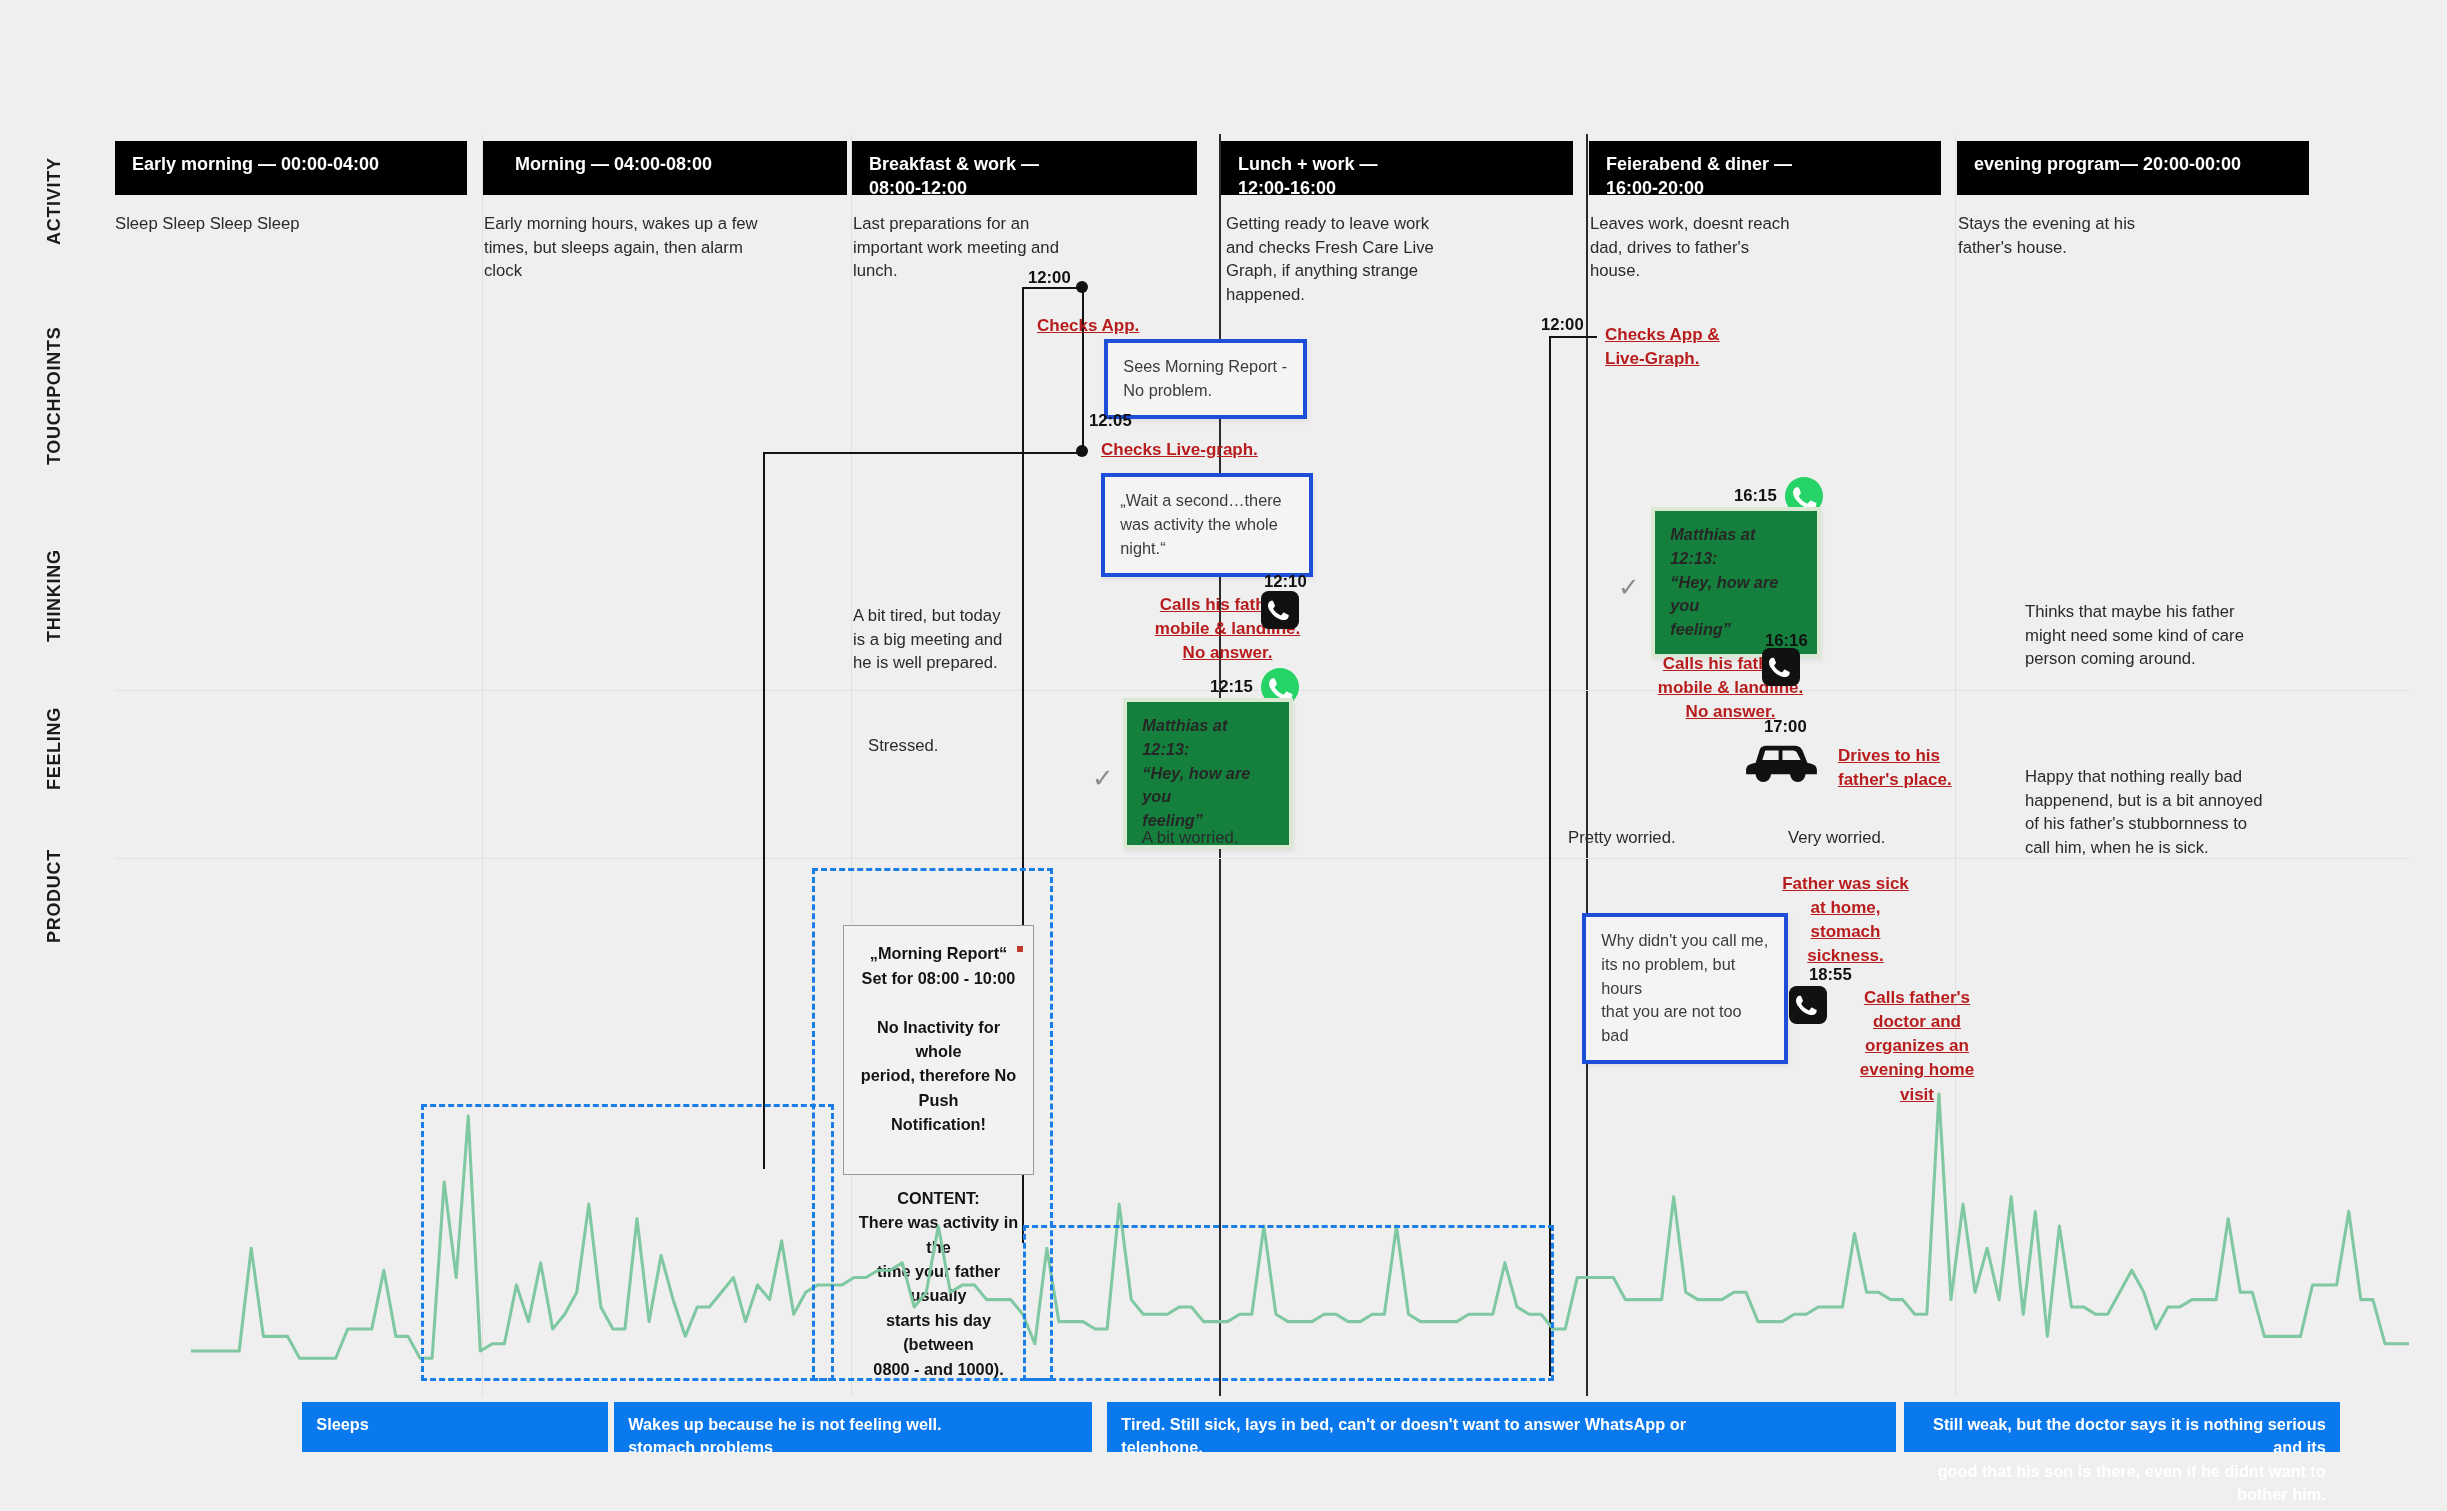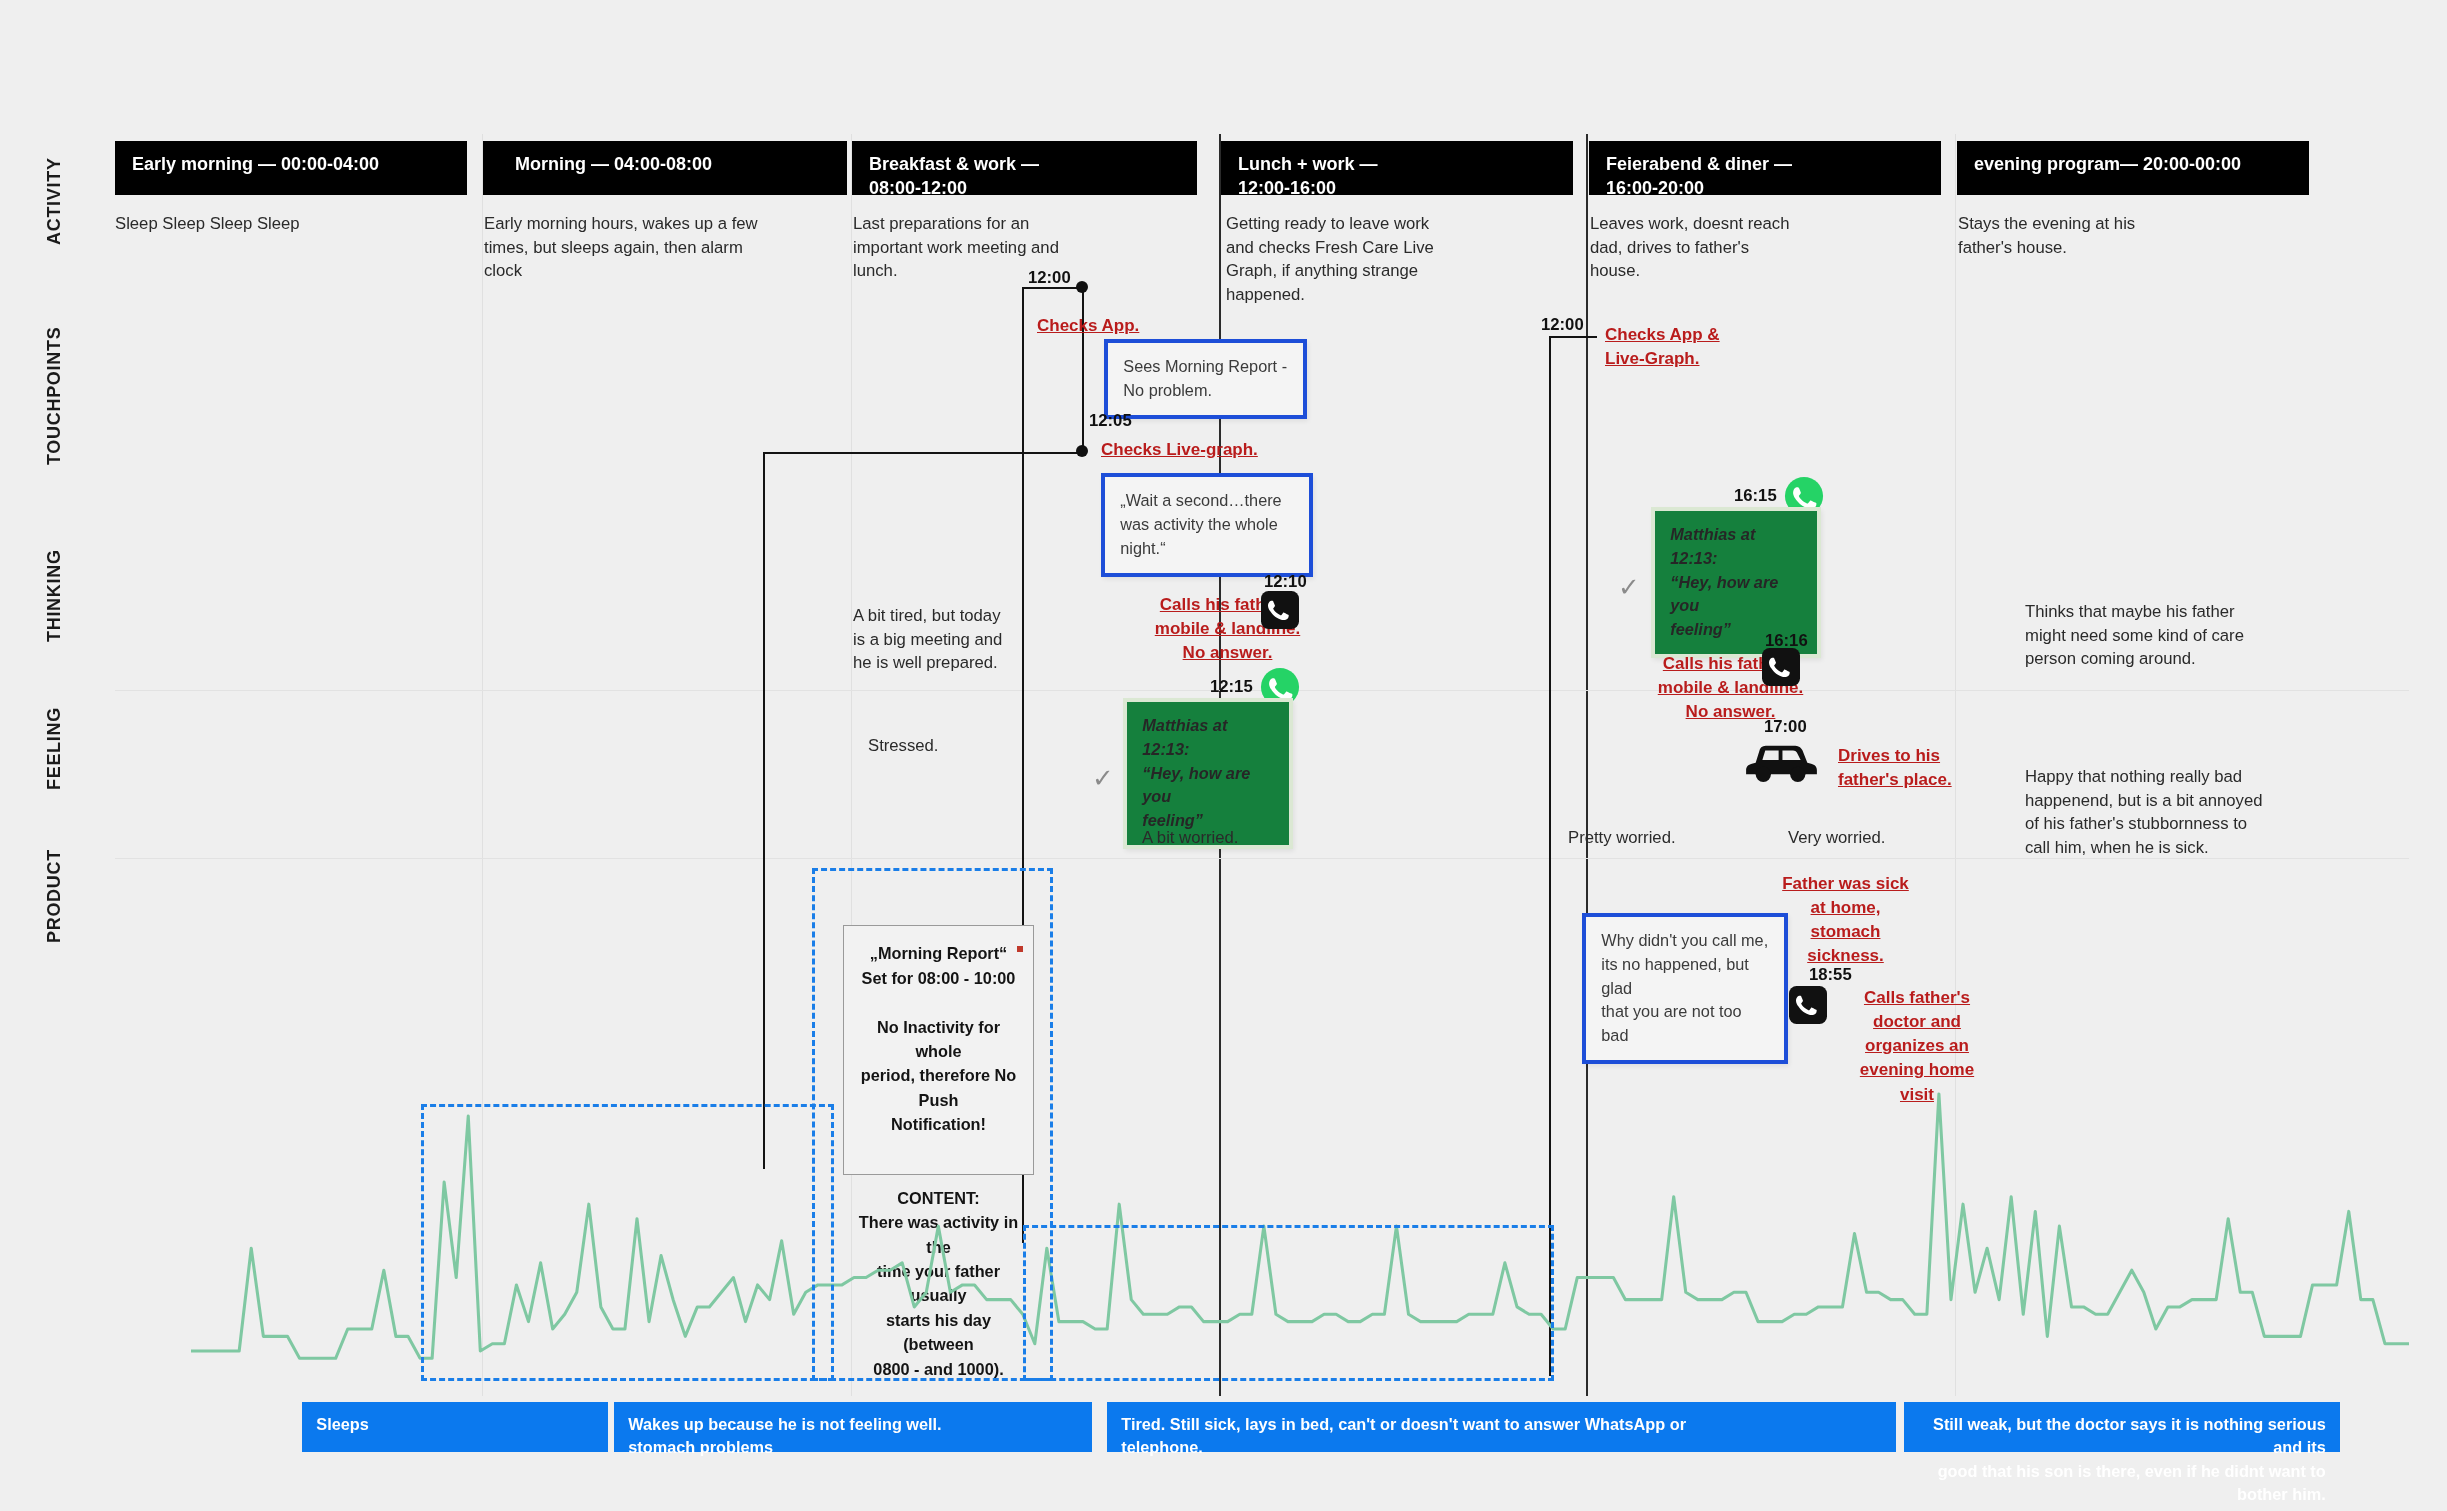--- a/index.html
+++ b/index.html
@@ -295,21 +295,21 @@
 
 
 CONTENT:
 There was activity in the
 time your father usually
 starts his day (between
 0800 - and 1000).</div>
   <div class="red-dot" style="left:1017px; top:946px;"></div>
 
   <div class="bubble" style="left:1582px; top:913px; width:206px;">Why didn't you call me,
-its no happened, but glad
+its no problem, but hours
 that you are not too bad</div>
 
   <div class="tx bold center" style="left:1764px; top:872px; width:163px; font-size:17px;">Father was sick
 at home,
 stomach
 sickness.</div>
 
   <div class="time" style="left:1809px; top:965px;">18:55</div>
   <div class="ic" style="left:1789px; top:986px;">
     <svg width="38" height="38" viewBox="0 0 40 40">

